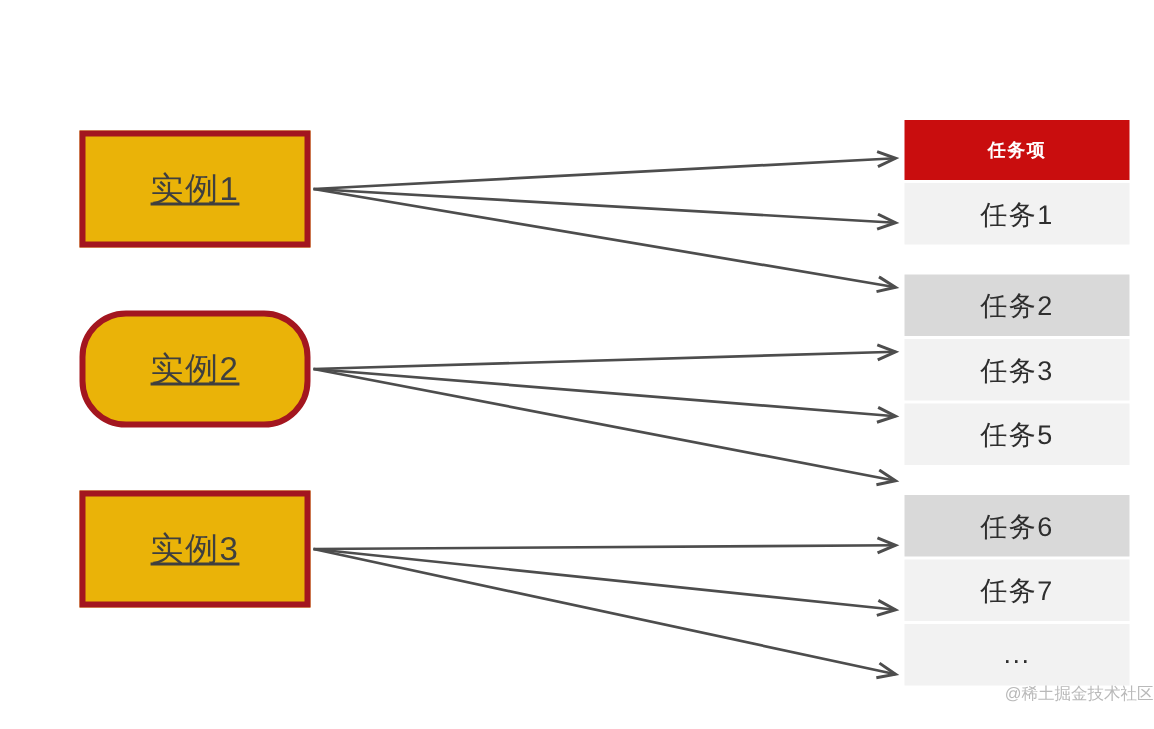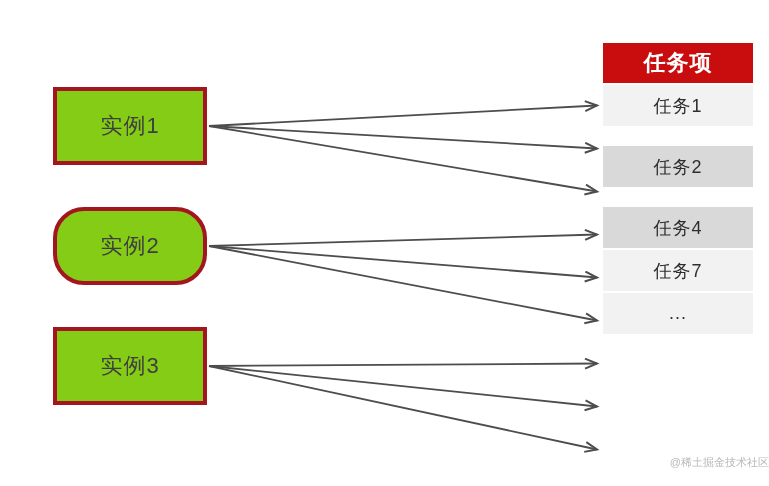--- a/index.html
+++ b/index.html
@@ -20,46 +20,48 @@
     width: 769px; height: 486px;
     pointer-events: none;
   }
 
   .instance-box {
     position: absolute;
     left: 53px;
     width: 154px;
     height: 78px;
     border: 4px solid var(--box-border, #A3161F);
-    background: #84cc16;
+    background: #eab308;
     display: flex;
     align-items: center;
     justify-content: center;
     font-size: 22px;
     color: var(--label-text, #3F3F3F);
     letter-spacing: 1px;
+    text-decoration: underline;
   }
 
   .task-table {
     position: absolute;
     left: 603px;
     top: 43px;
     width: 150px;
   }
 
   .task-table-header {
     height: 40px;
     background: var(--header-bg, #C90D0E);
     color: var(--header-text, #ffffff);
     font-weight: bold;
-    font-size: 22px;
+    font-size: 12px;
     display: flex;
     align-items: center;
     justify-content: center;
     letter-spacing: 1px;
+    margin-top: 37px;
   }
 
   .task-row {
     height: 41px;
     margin-top: 2px;
     display: flex;
     align-items: center;
     justify-content: center;
     font-size: 18px;
     color: #2e2e2e;
@@ -107,21 +109,23 @@
       <div class="instance-box" style="top: 87px;">实例1</div>
       <div class="instance-box" style="top: 207px; border-radius: 31px;">实例2</div>
       <div class="instance-box" style="top: 327px; text-align: center;">实例3</div>
     </div>
 
   <div class="task-table">
     <div class="task-table-header">任务项</div>
     <div id="task-rows">
         <div class="task-row even">任务1</div>
         <div class="task-row odd">任务2</div>
-        <div class="task-row odd">任务4</div>
+        <div class="task-row even">任务3</div>
+        <div class="task-row even">任务5</div>
+        <div class="task-row odd">任务6</div>
         <div class="task-row even">任务7</div>
         <div class="task-row even">...</div>
       </div>
   </div>
 
   <div class="watermark">@稀土掘金技术社区</div>
 
 </div>
 
 </body></html>

